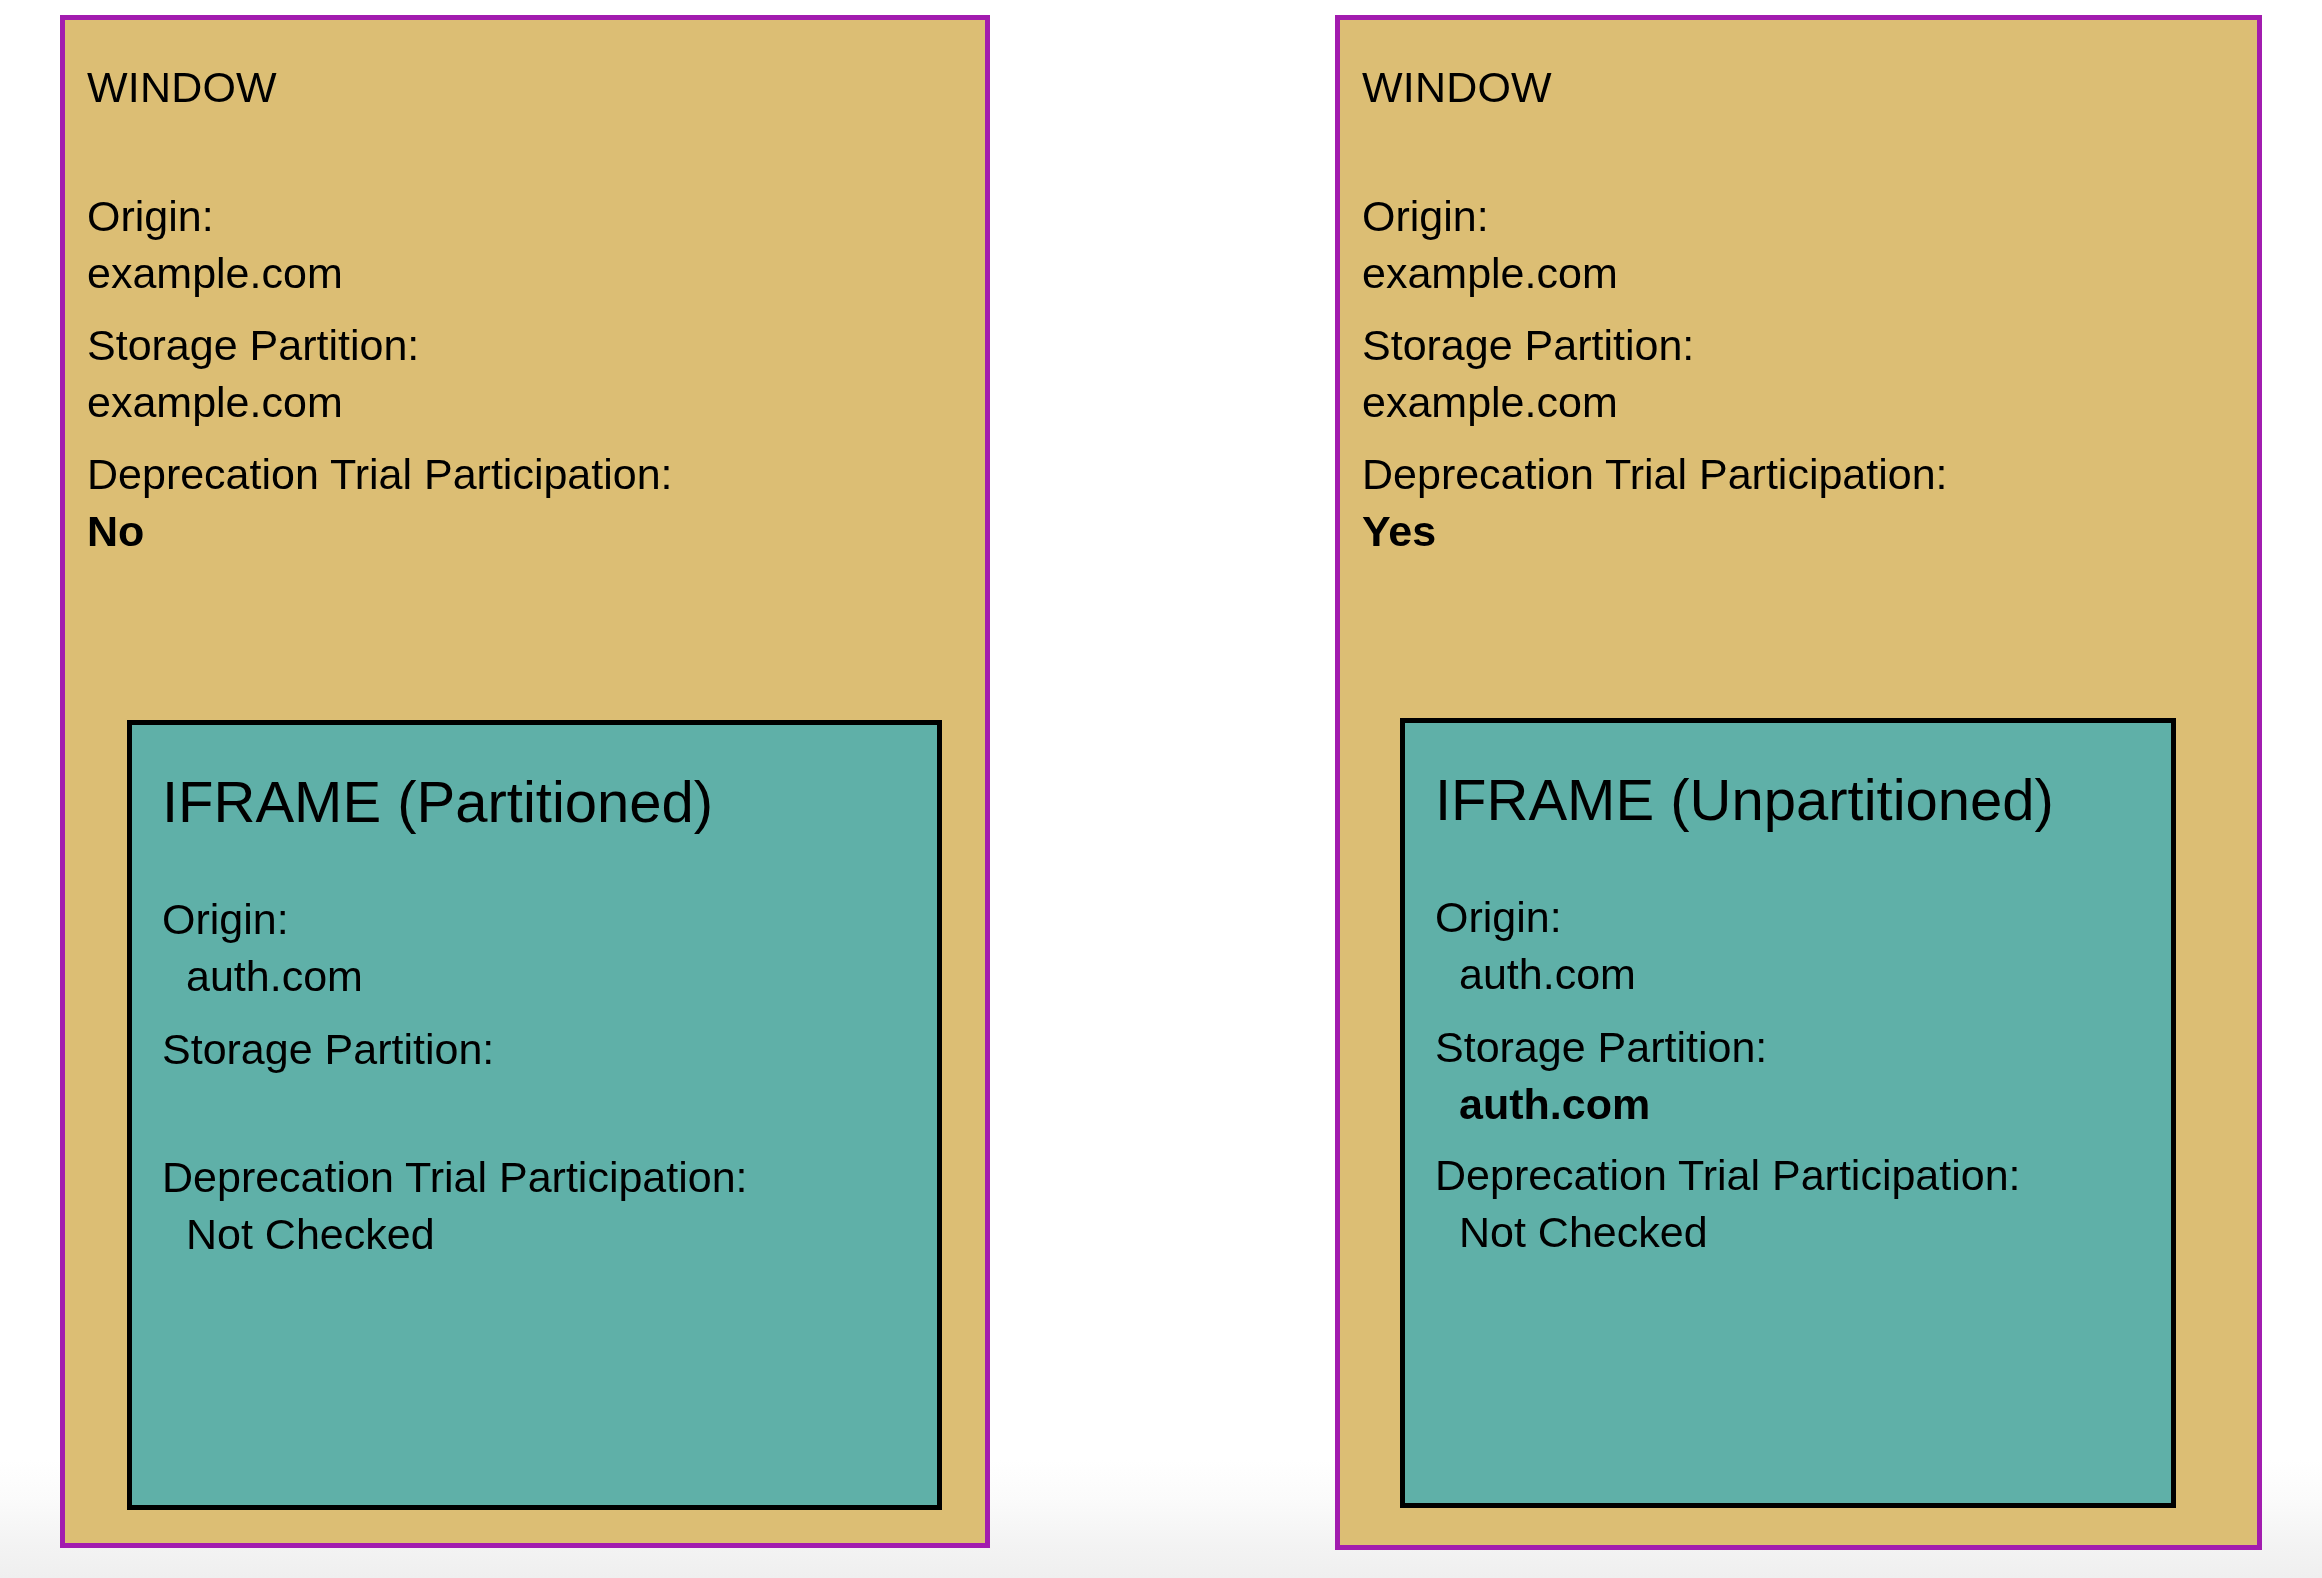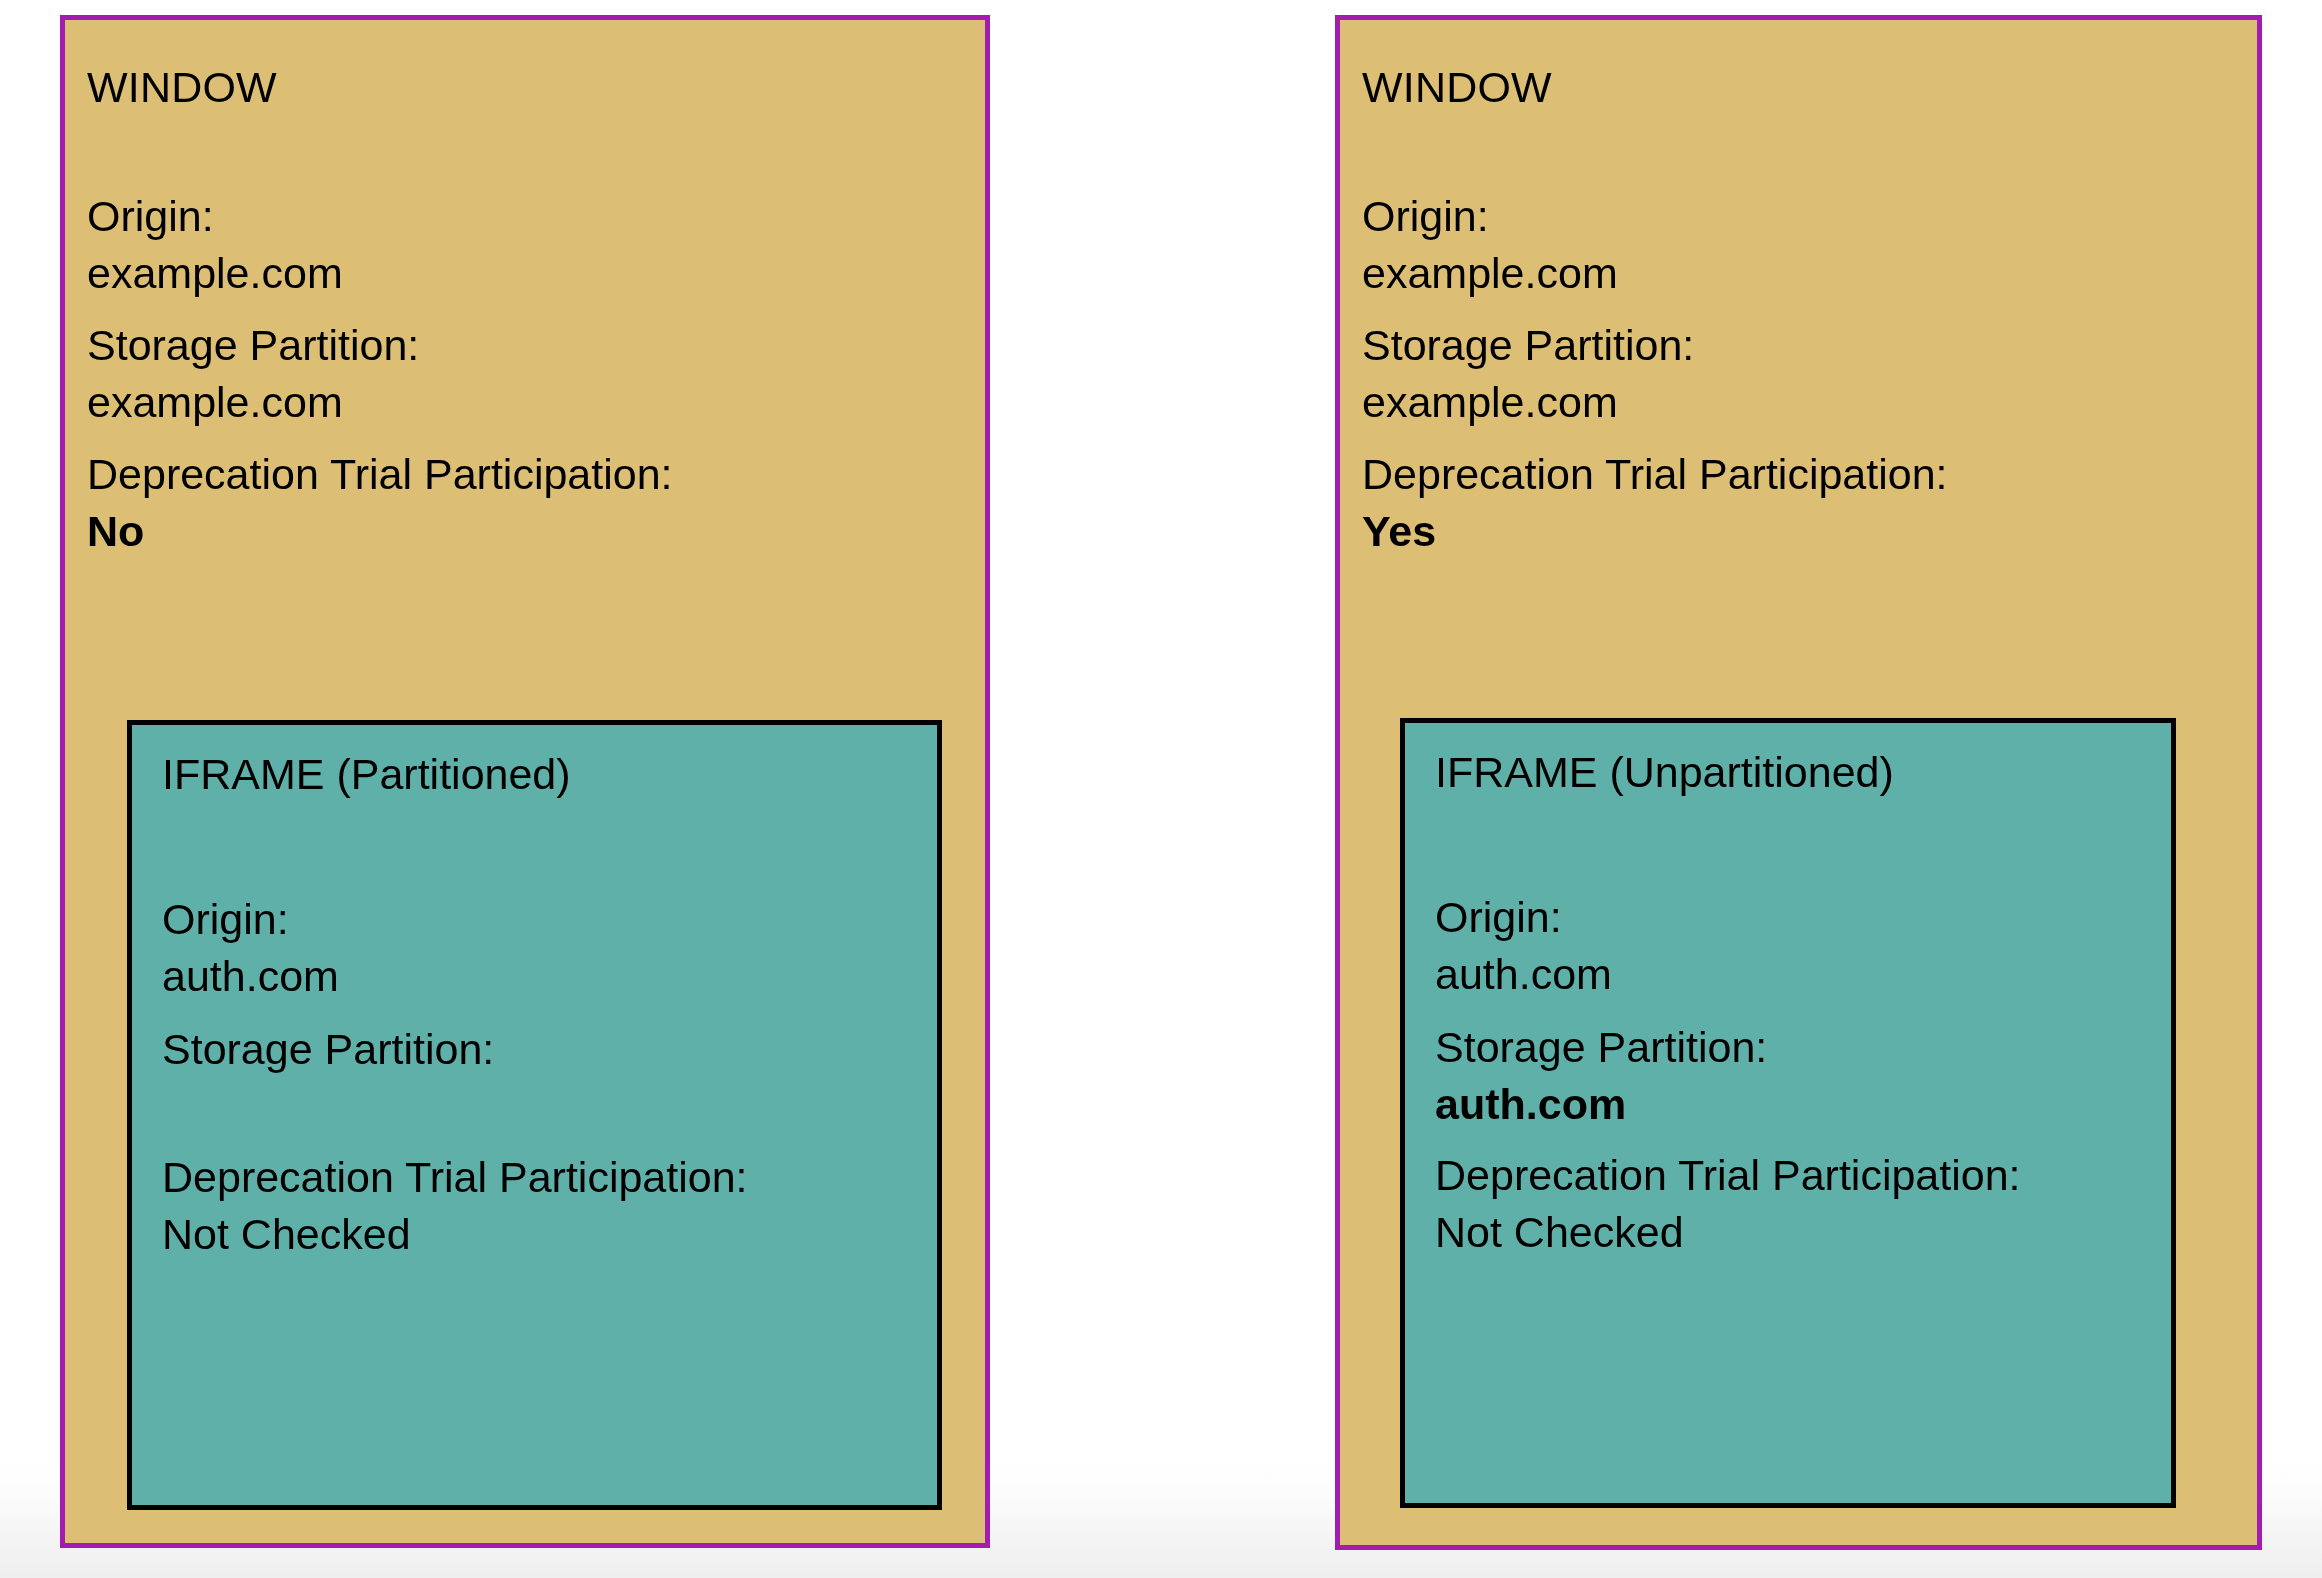--- a/index.html
+++ b/index.html
@@ -68,34 +68,34 @@
     background: #5fb0a8;
     border: 5px solid #000000;
     box-sizing: border-box;
   }
   .iframe-box.left  { left: 62px; top: 700px; width: 815px; height: 790px; }
   .iframe-box.right { left: 60px; top: 698px; width: 776px; height: 790px; }
 
   .iframe-title {
     position: absolute;
     left: 30px;
-    top: 28px;
-    font-size: 43px;
+    top: 48px;
+    font-size: 58px;
     line-height: 1;
     white-space: nowrap;
   }
   .iframe-field {
     position: absolute;
     left: 30px;
     font-size: 43px;
     line-height: 57px;
     white-space: nowrap;
   }
   .iframe-field .f-label { display: block; }
-  .iframe-field .f-value { display: block; }
+  .iframe-field .f-value { display: block; margin-left: 24px; }
   .iframe-field .f-value.bold { font-weight: 700; }
 
   .if-origin  { top: 166px; }
   .if-storage { top: 296px; }
   .if-trial   { top: 424px; }
 </style>
 </head>
 <body>
 
 <div class="page-bg"></div>

